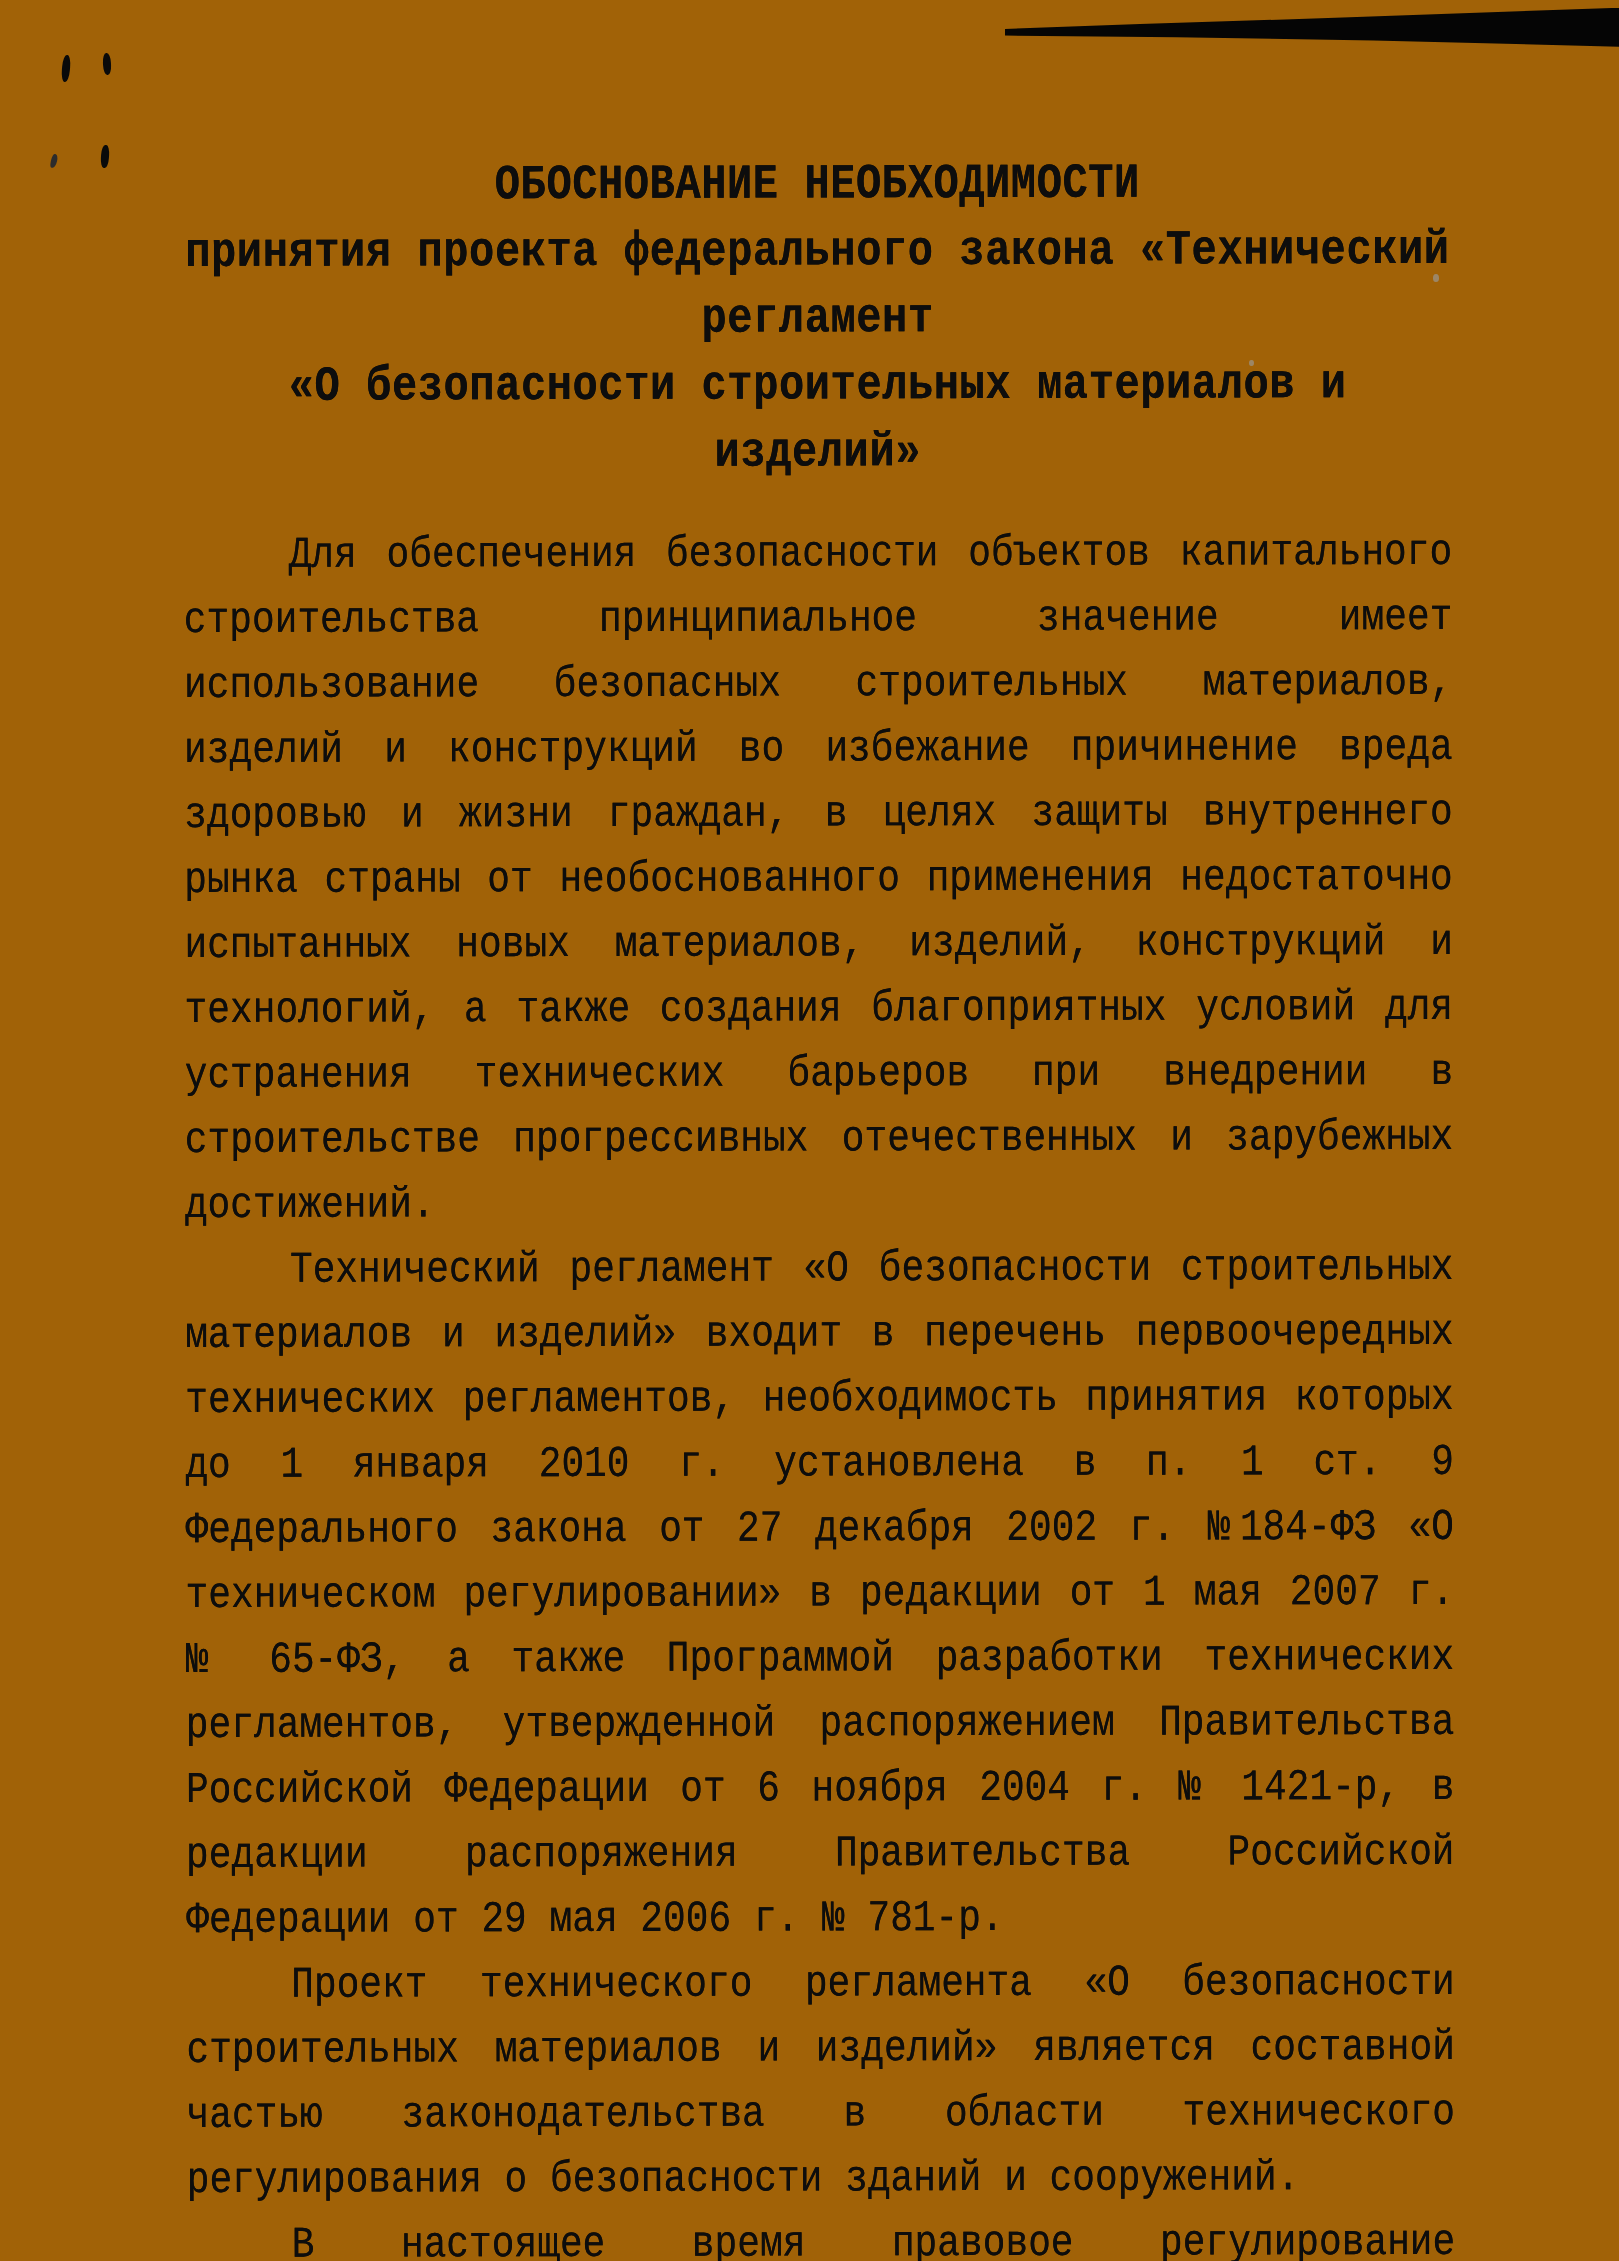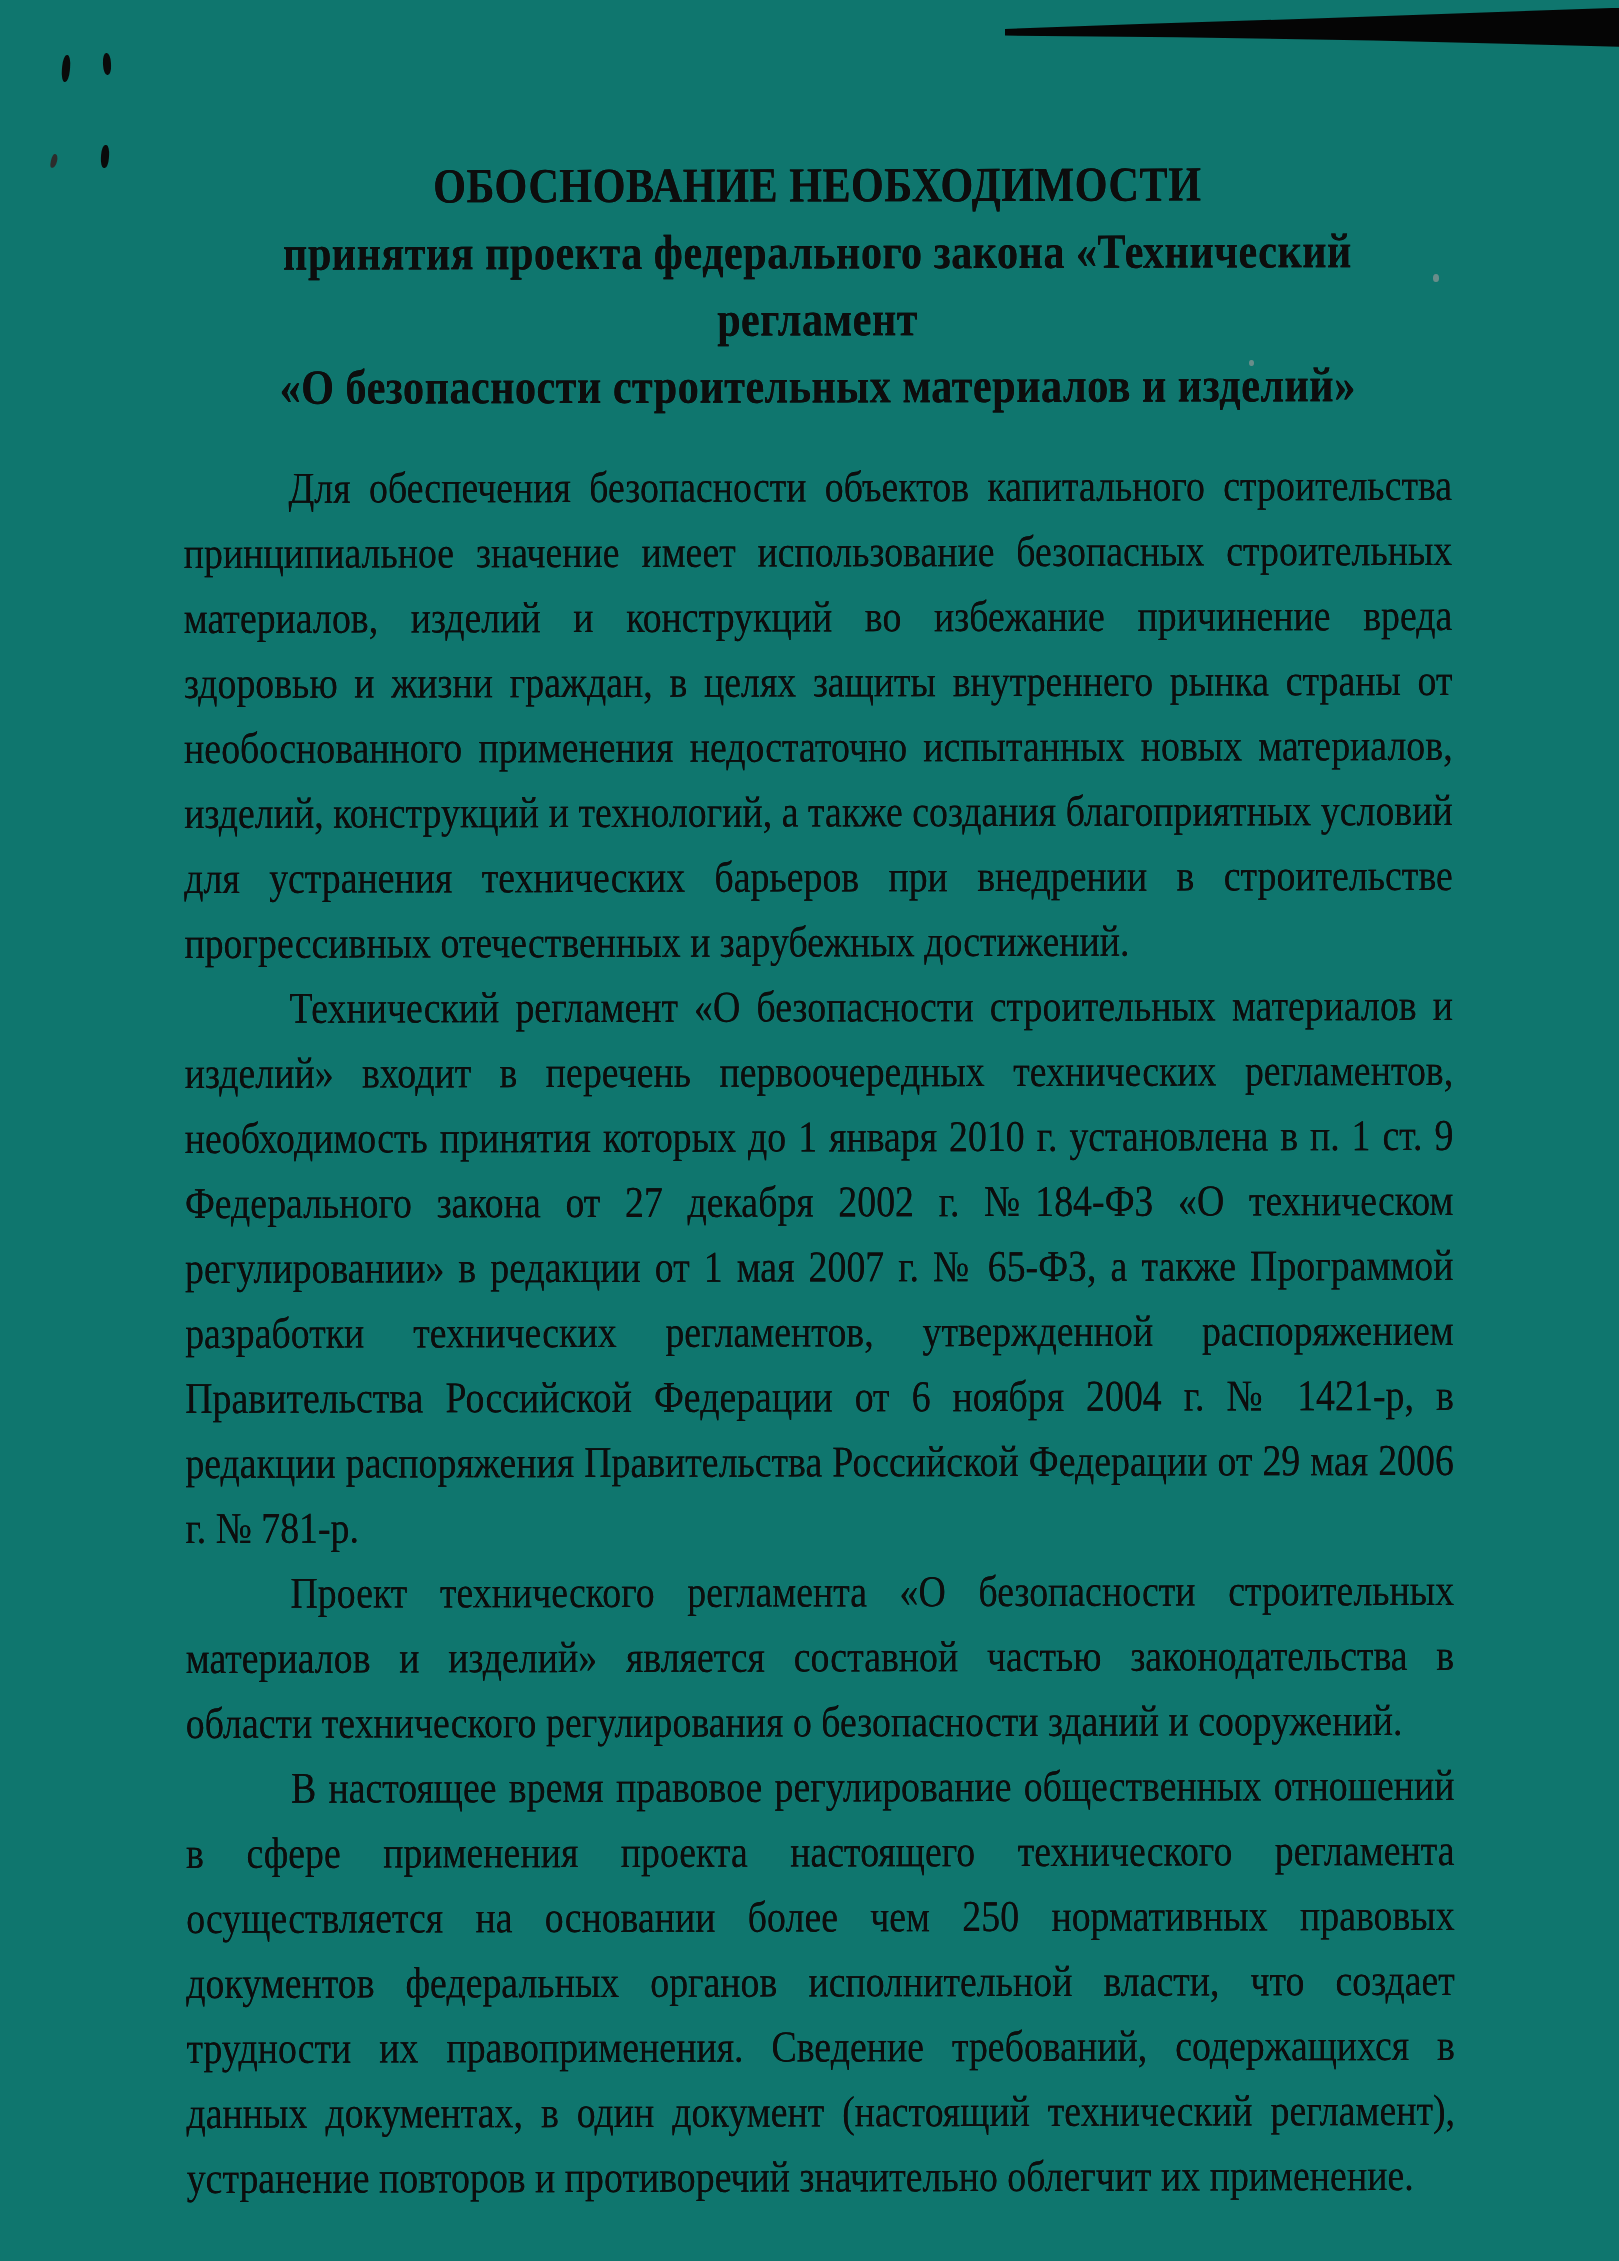--- a/index.html
+++ b/index.html
@@ -4,23 +4,23 @@
 <style>
   html, body {
     margin: 0;
     padding: 0;
     background: #ffffff;
   }
   .sheet {
     position: relative;
     width: 1619px;
     height: 2261px;
-    background: #0f766e;
+    background: #a16207;
     overflow: hidden;
-    font-family: Liberation Serif, serif;
+    font-family: Liberation Mono, monospace;
     color: #0d0d0d;
   }
   
   .content {
     position: absolute;
     left: 183px;
     top: 153px;
     width: 1475px;
     transform: scaleX(0.86) rotate(-0.12deg);
     transform-origin: 0 0;

